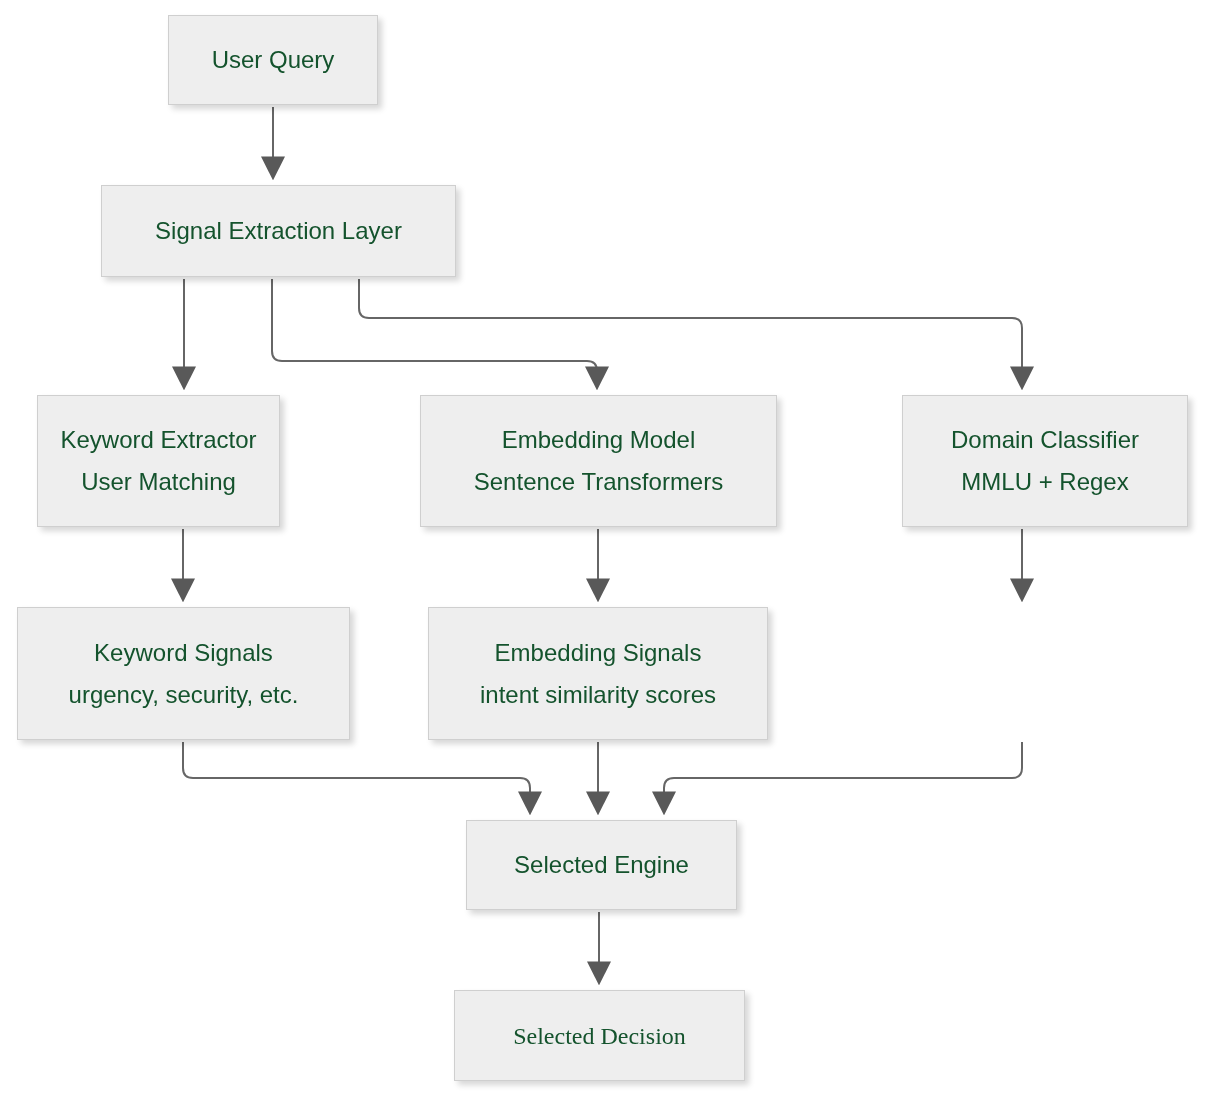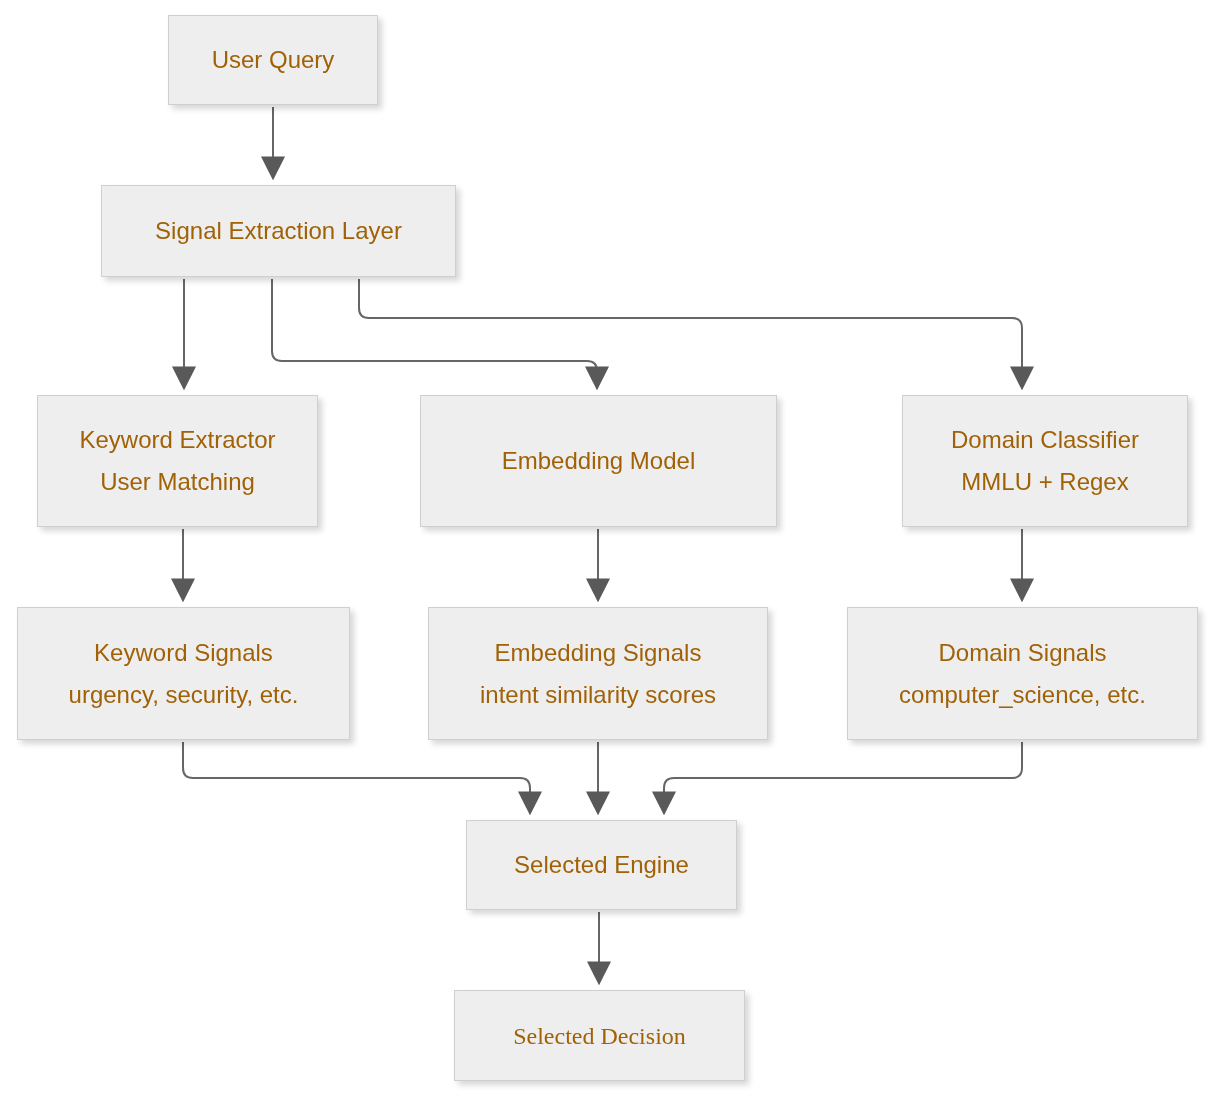--- a/index.html
+++ b/index.html
@@ -32,21 +32,21 @@
     position: absolute;
     box-sizing: border-box;
     background: #eeeeee;
     border: 1px solid #cfcfcf;
     box-shadow: 4px 4px 6px rgba(0, 0, 0, 0.16);
     display: flex;
     flex-direction: column;
     align-items: center;
     justify-content: center;
     text-align: center;
-    color: #a16207;
+    color: #14532d;
     font-size: 24px;
   }
   .node .label,
   .node .sublabel {
     line-height: 42px;
     white-space: nowrap;
   }
 </style>
 </head>
 <body>
@@ -84,48 +84,45 @@
   </svg>
 
   <div class="node" style="left:168px; top:15px; width:210px; height:90px;">
     <div class="label">User Query</div>
   </div>
 
   <div class="node" style="left:93px; top:185px; width:355px; height:92px;margin-left:8px;">
     <div class="label">Signal Extraction Layer</div>
   </div>
 
-  <div class="node" style="left:37px; top:395px; width:281px; height:132px;">
+  <div class="node" style="left:37px; top:395px; width:243px; height:132px;">
     <div class="label">Keyword Extractor</div>
     <div class="sublabel">User Matching</div>
   </div>
 
   <div class="node" style="left:420px; top:395px; width:357px; height:132px;">
     <div class="label">Embedding Model</div>
+    <div class="sublabel">Sentence Transformers</div>
   </div>
 
   <div class="node" style="left:902px; top:395px; width:286px; height:132px;">
     <div class="label">Domain Classifier</div>
     <div class="sublabel">MMLU + Regex</div>
   </div>
 
   <div class="node" style="left:17px; top:607px; width:333px; height:133px;">
     <div class="label">Keyword Signals</div>
     <div class="sublabel">urgency, security, etc.</div>
   </div>
 
   <div class="node" style="left:428px; top:607px; width:340px; height:133px;">
     <div class="label">Embedding Signals</div>
     <div class="sublabel">intent similarity scores</div>
   </div>
 
-  <div class="node" style="left:847px; top:607px; width:351px; height:133px;">
-    <div class="label">Domain Signals</div>
-    <div class="sublabel">computer_science, etc.</div>
-  </div>
 
   <div class="node" style="left:466px; top:820px; width:271px; height:90px;">
     <div class="label">Selected Engine</div>
   </div>
 
   <div class="node" style="left:454px; top:990px; width:291px; height:91px;font-family:Liberation Serif, serif;">
     <div class="label">Selected Decision</div>
   </div>
 
 </div>

